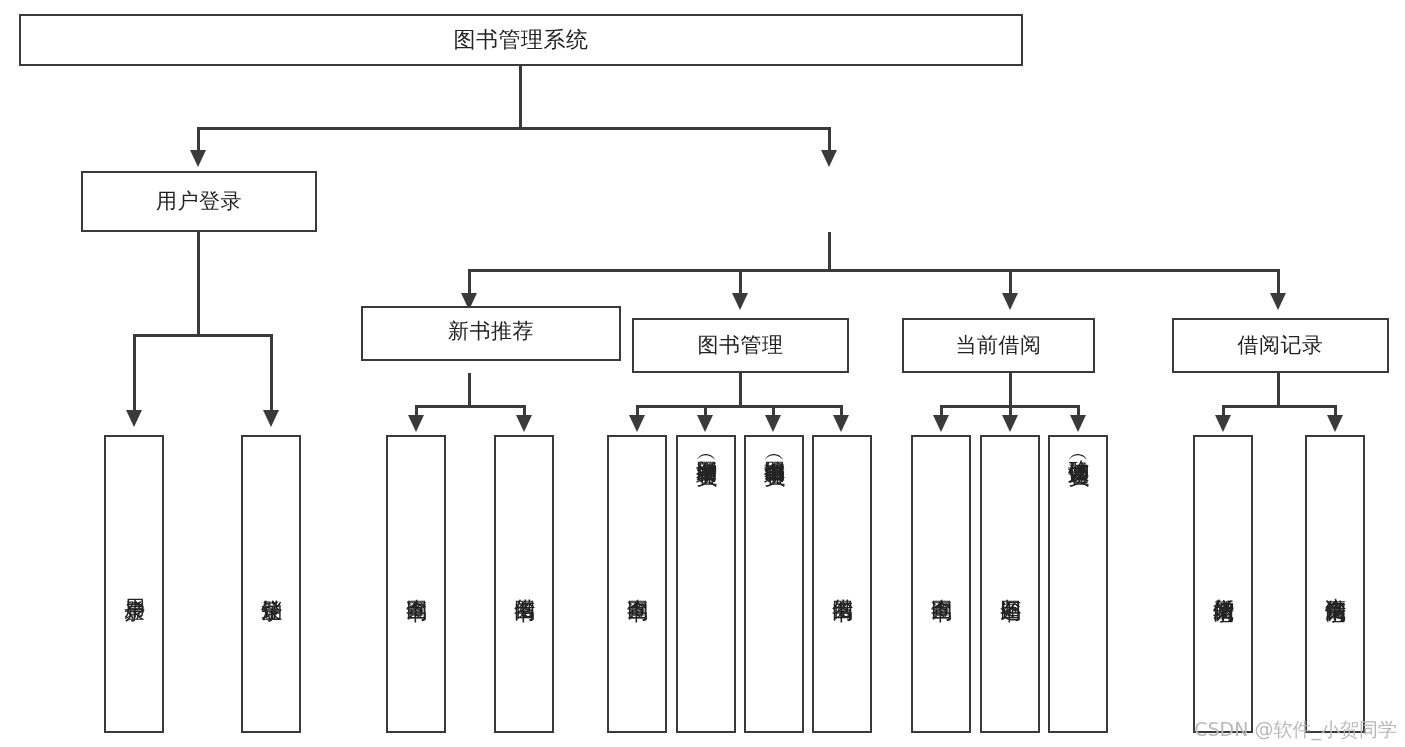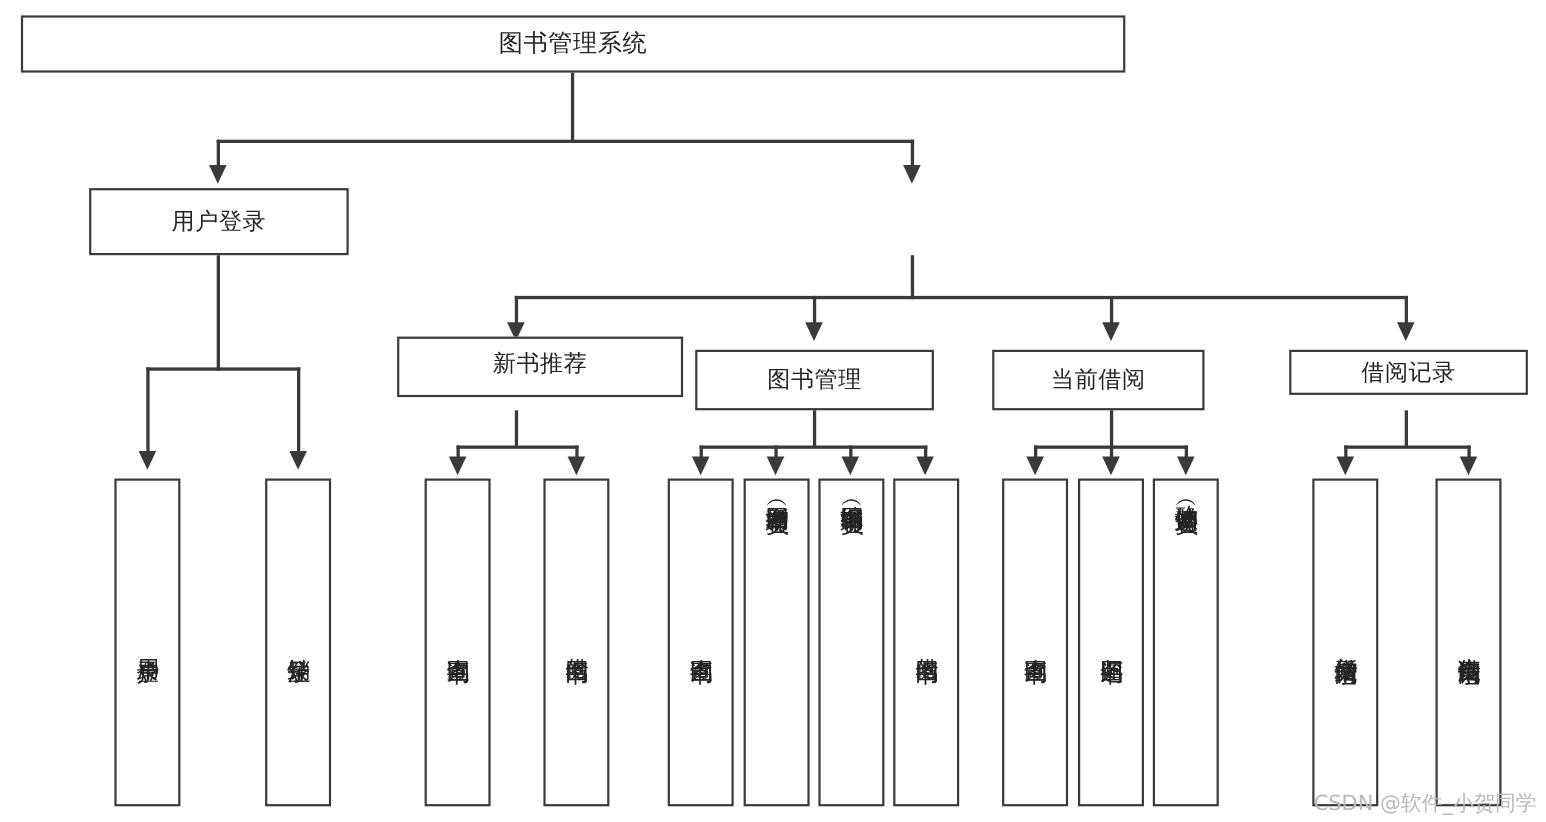--- a/index.html
+++ b/index.html
@@ -123,21 +123,21 @@
 
   <div class="node lvl3" style="left:361px;top:306px;width:260px;height:55px;font-family:Liberation Mono, monospace;">
     <span class="lbl">新书推荐</span>
   </div>
   <div class="node lvl3" style="left:632px;top:318px;width:217px;height:55px;">
     <span class="lbl">图书管理</span>
   </div>
   <div class="node lvl3" style="left:902px;top:318px;width:193px;height:55px;">
     <span class="lbl">当前借阅</span>
   </div>
-  <div class="node lvl3" style="left:1172px;top:318px;width:217px;height:41px;">
+  <div class="node lvl3" style="left:1172px;top:318px;width:217px;height:55px;">
     <span class="lbl">借阅记录</span>
   </div>
 
   <div class="ln v" style="left:468px;top:373px;width:3px;height:34px;"></div>
   <div class="ln h" style="left:415px;top:405px;width:111px;height:3px;"></div>
   <div class="ln v" style="left:415px;top:405px;width:3px;height:12px;"></div>
   <div class="arrow" style="left:408px;top:415px;"></div>
   <div class="ln v" style="left:523px;top:405px;width:3px;height:12px;"></div>
   <div class="arrow" style="left:516px;top:415px;"></div>
 

